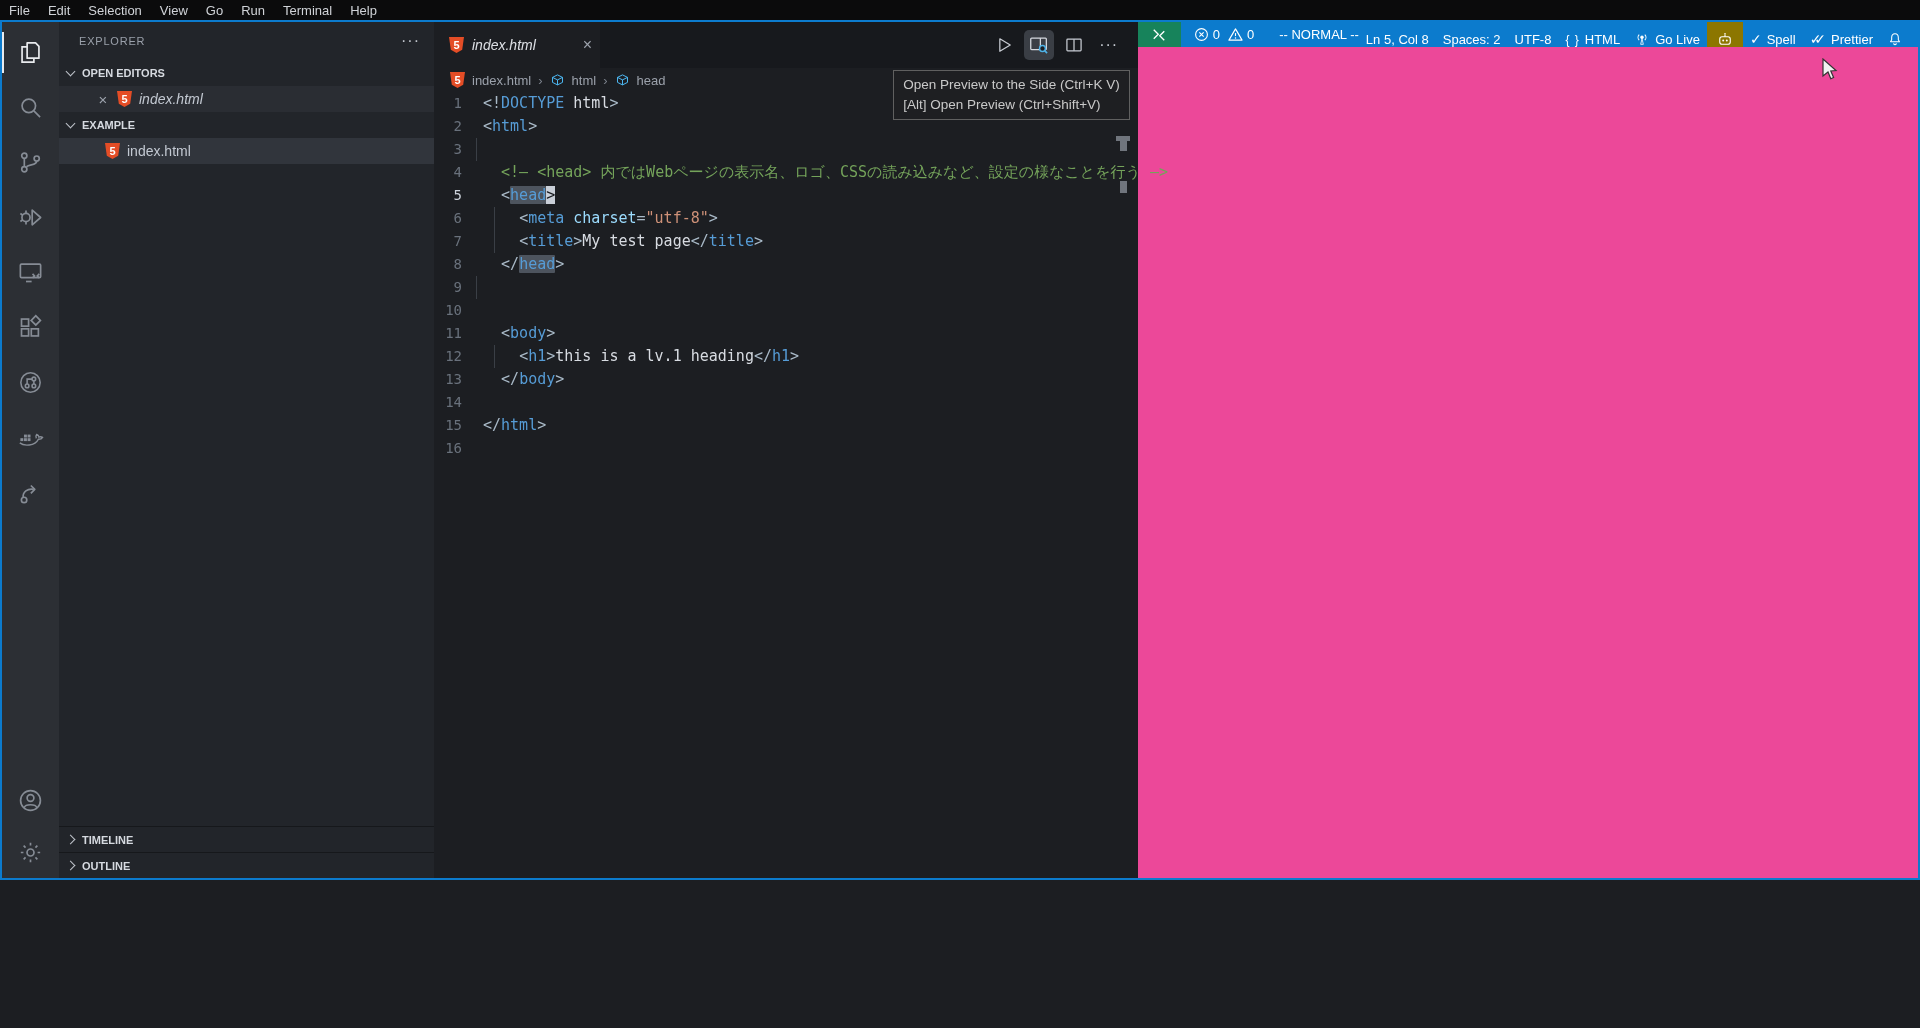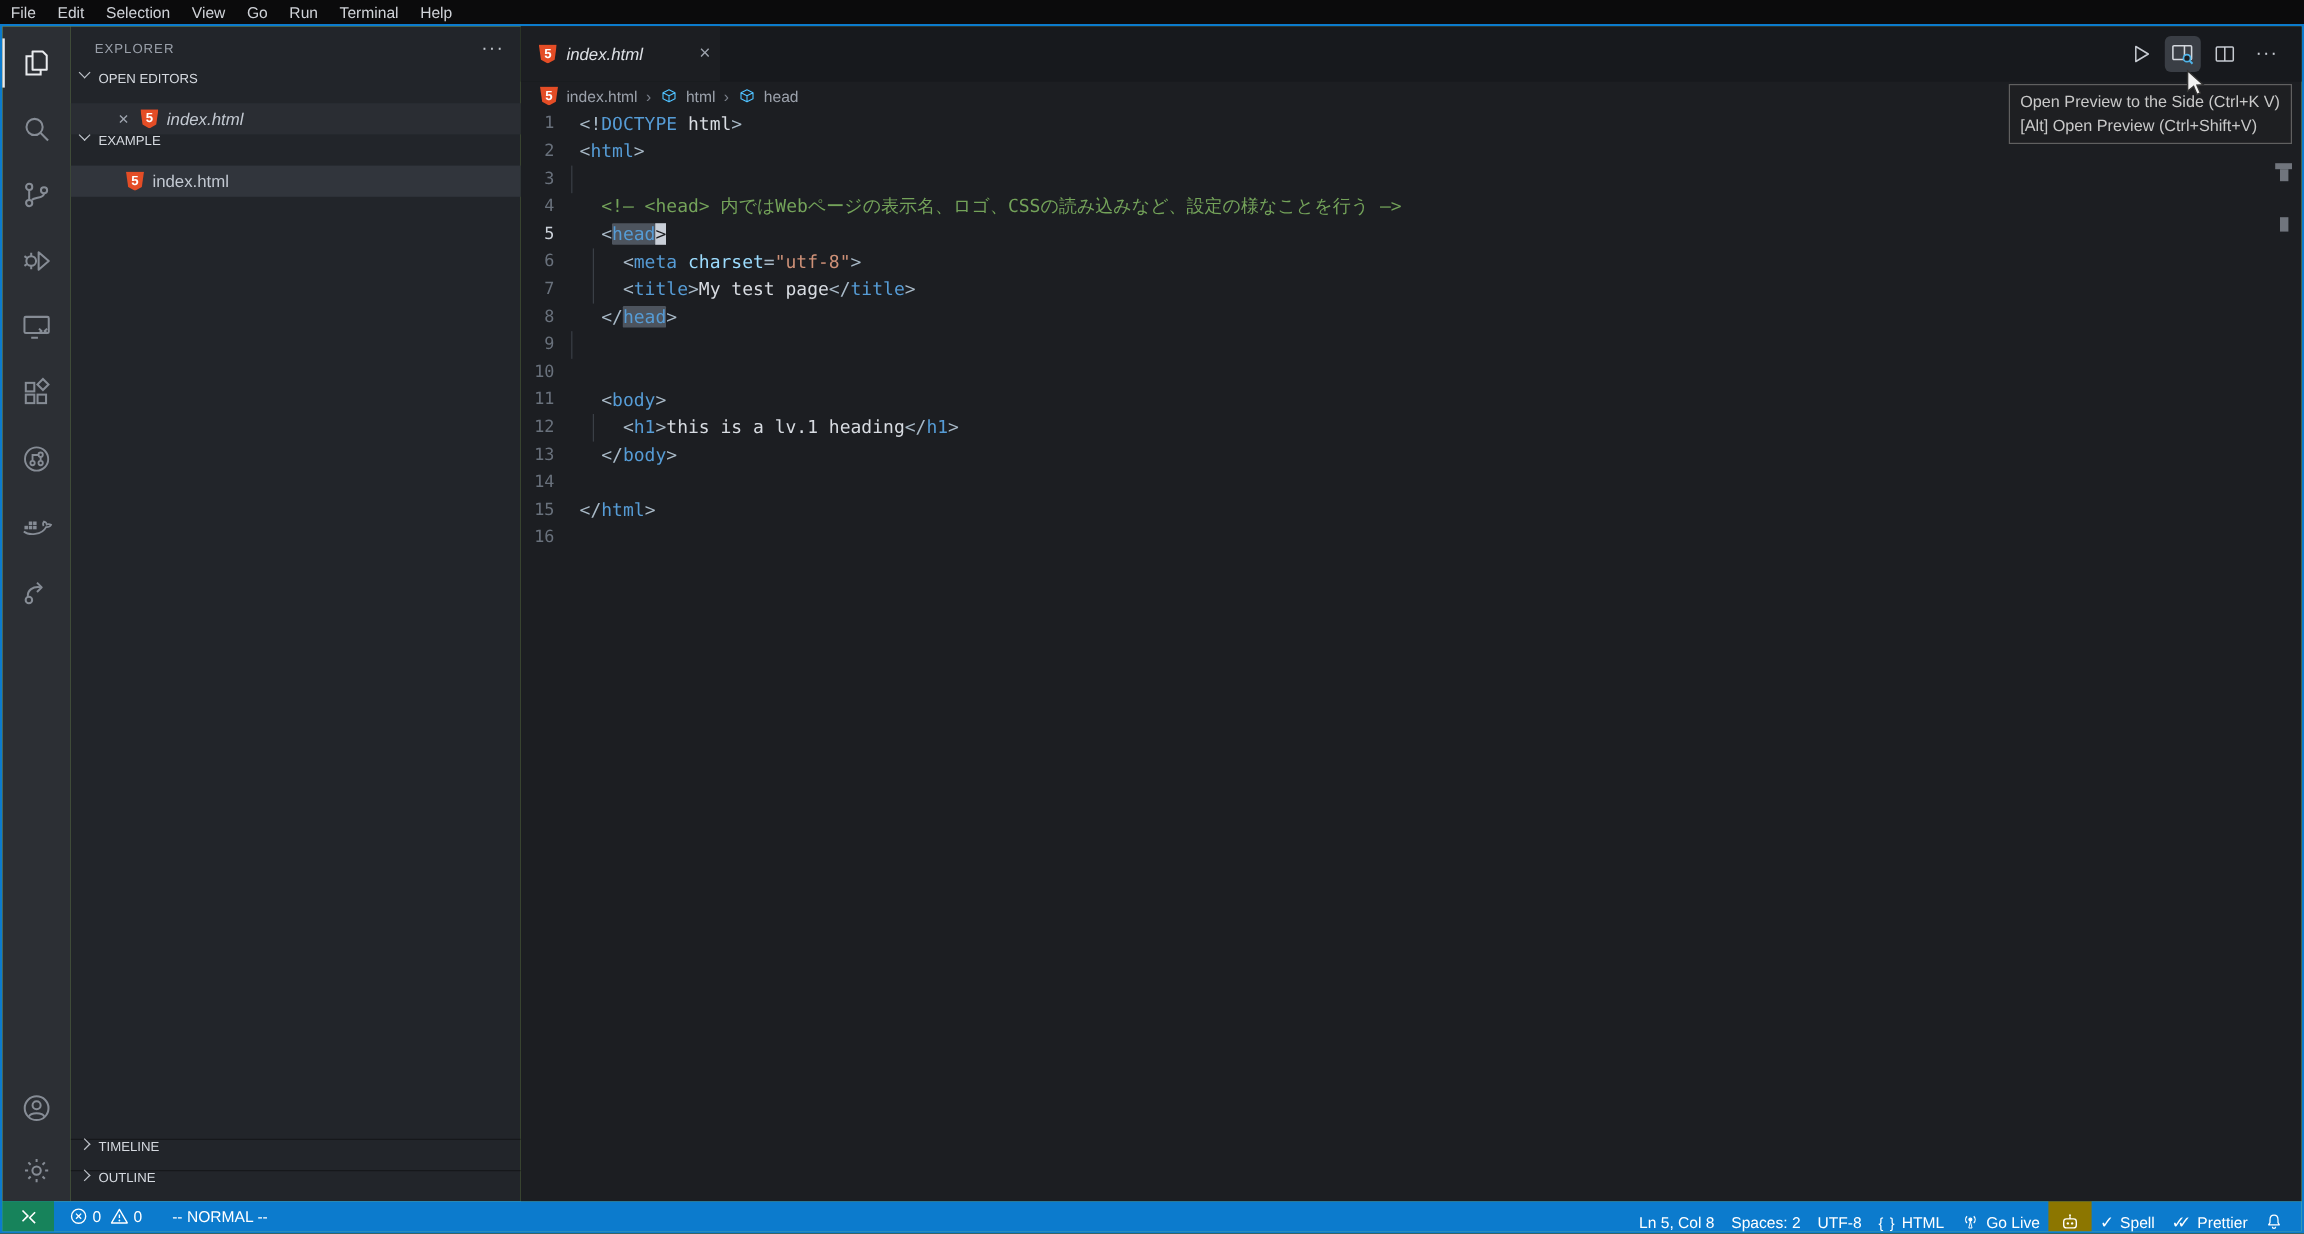--- a/index.html
+++ b/index.html
@@ -1,39 +1,39 @@
 <!DOCTYPE html>
 <html style="--accent: #0c7bcd; --remote-bg: #17835b; --badge-bg: #8c7600; --tag: #569cd6; --attr: #9cdcfe; --string: #ce9178; --punct: #a9bac8; --text: #d8dce2; --comment: #74a35a;"><head>
 <meta charset="utf-8">
 <style>
   *{box-sizing:border-box;margin:0;padding:0}
   html,body{width:1920px;height:1028px;overflow:hidden;background:#1c1e22;font-family:"Liberation Sans",sans-serif}
-  #root{position:relative;width:1920px;height:1028px}
+  #root{position:relative;width:1920px;height:880px}
 
   
   .menubar{height:20px;background:#0b0b0c;display:flex;align-items:center;color:#d0d3d8;font-size:13px}
   .menubar .mi{padding:0 9px;height:100%;display:flex;align-items:center;cursor:default}
 
   
-  .window{position:absolute;top:20px;left:0;right:0;bottom:0;border:2px solid var(--accent);display:flex;flex-direction:column;background:#bef264}
+  .window{position:absolute;top:20px;left:0;right:0;bottom:0;border:2px solid var(--accent);display:flex;flex-direction:row;background:#ec4899}
   .main{flex:1;display:flex;min-height:0}
 
   
   .activitybar{width:57px;background:#2c2f34;display:flex;flex-direction:column;align-items:center;padding-top:3px;flex:none}
   .ab-item{width:57px;height:55px;display:flex;align-items:center;justify-content:center;color:#868c95;position:relative}
   .ab-item.active{color:#e9ebee}
   .ab-item.active::before{content:"";position:absolute;left:0;top:7px;bottom:7px;width:2px;background:#e9ebee}
   .ab-spacer{flex:1}
   .ab-bottom .ab-item{height:52px}
 
   
   .sidebar{width:375px;background:#22252a;display:flex;flex-direction:column;color:#b9bfc9;flex:none}
   .sb-title{height:38px;display:flex;align-items:center;padding:0 14px 0 20px;font-size:11px;letter-spacing:.8px;color:#9aa0aa}
   .sb-more{margin-left:auto;color:#c0c5cc;font-size:16px;letter-spacing:1px}
-  .sec{height:26px;display:flex;align-items:flex-start;font-size:11px;font-weight:normal;color:#d6dae0;padding-left:8px;gap:8px;flex:none}
+  .sec{height:26px;display:flex;align-items:center;font-size:11px;font-weight:bold;color:#d6dae0;padding-left:8px;gap:8px;flex:none}
   .sec.bordered{border-top:1px solid rgba(0,0,0,.35)}
   .chev{width:7px;height:7px;border-right:1.4px solid #bfc4cb;border-bottom:1.4px solid #bfc4cb;flex:none}
   .chev.down{transform:rotate(45deg);margin-top:-3px}
   .chev.right{transform:rotate(-45deg)}
   .fr{height:26px;display:flex;align-items:center;font-size:14px;gap:7px;color:#c3c9d2;flex:none}
   .fr .x{color:#9da3ad;font-size:15px;width:14px;text-align:center}
   .fr.openrow{background:#2a2d33;padding-left:37px}
   .fr.selrow{background:#31353c;padding-left:46px}
   .fr .fname.preview{font-style:italic}
   .h5{width:15px;height:16px;background:#e44d26;color:#fff;font-size:11px;font-weight:bold;display:flex;align-items:center;justify-content:center;clip-path:polygon(0 0,100% 0,88% 80%,50% 100%,12% 80%);flex:none}

